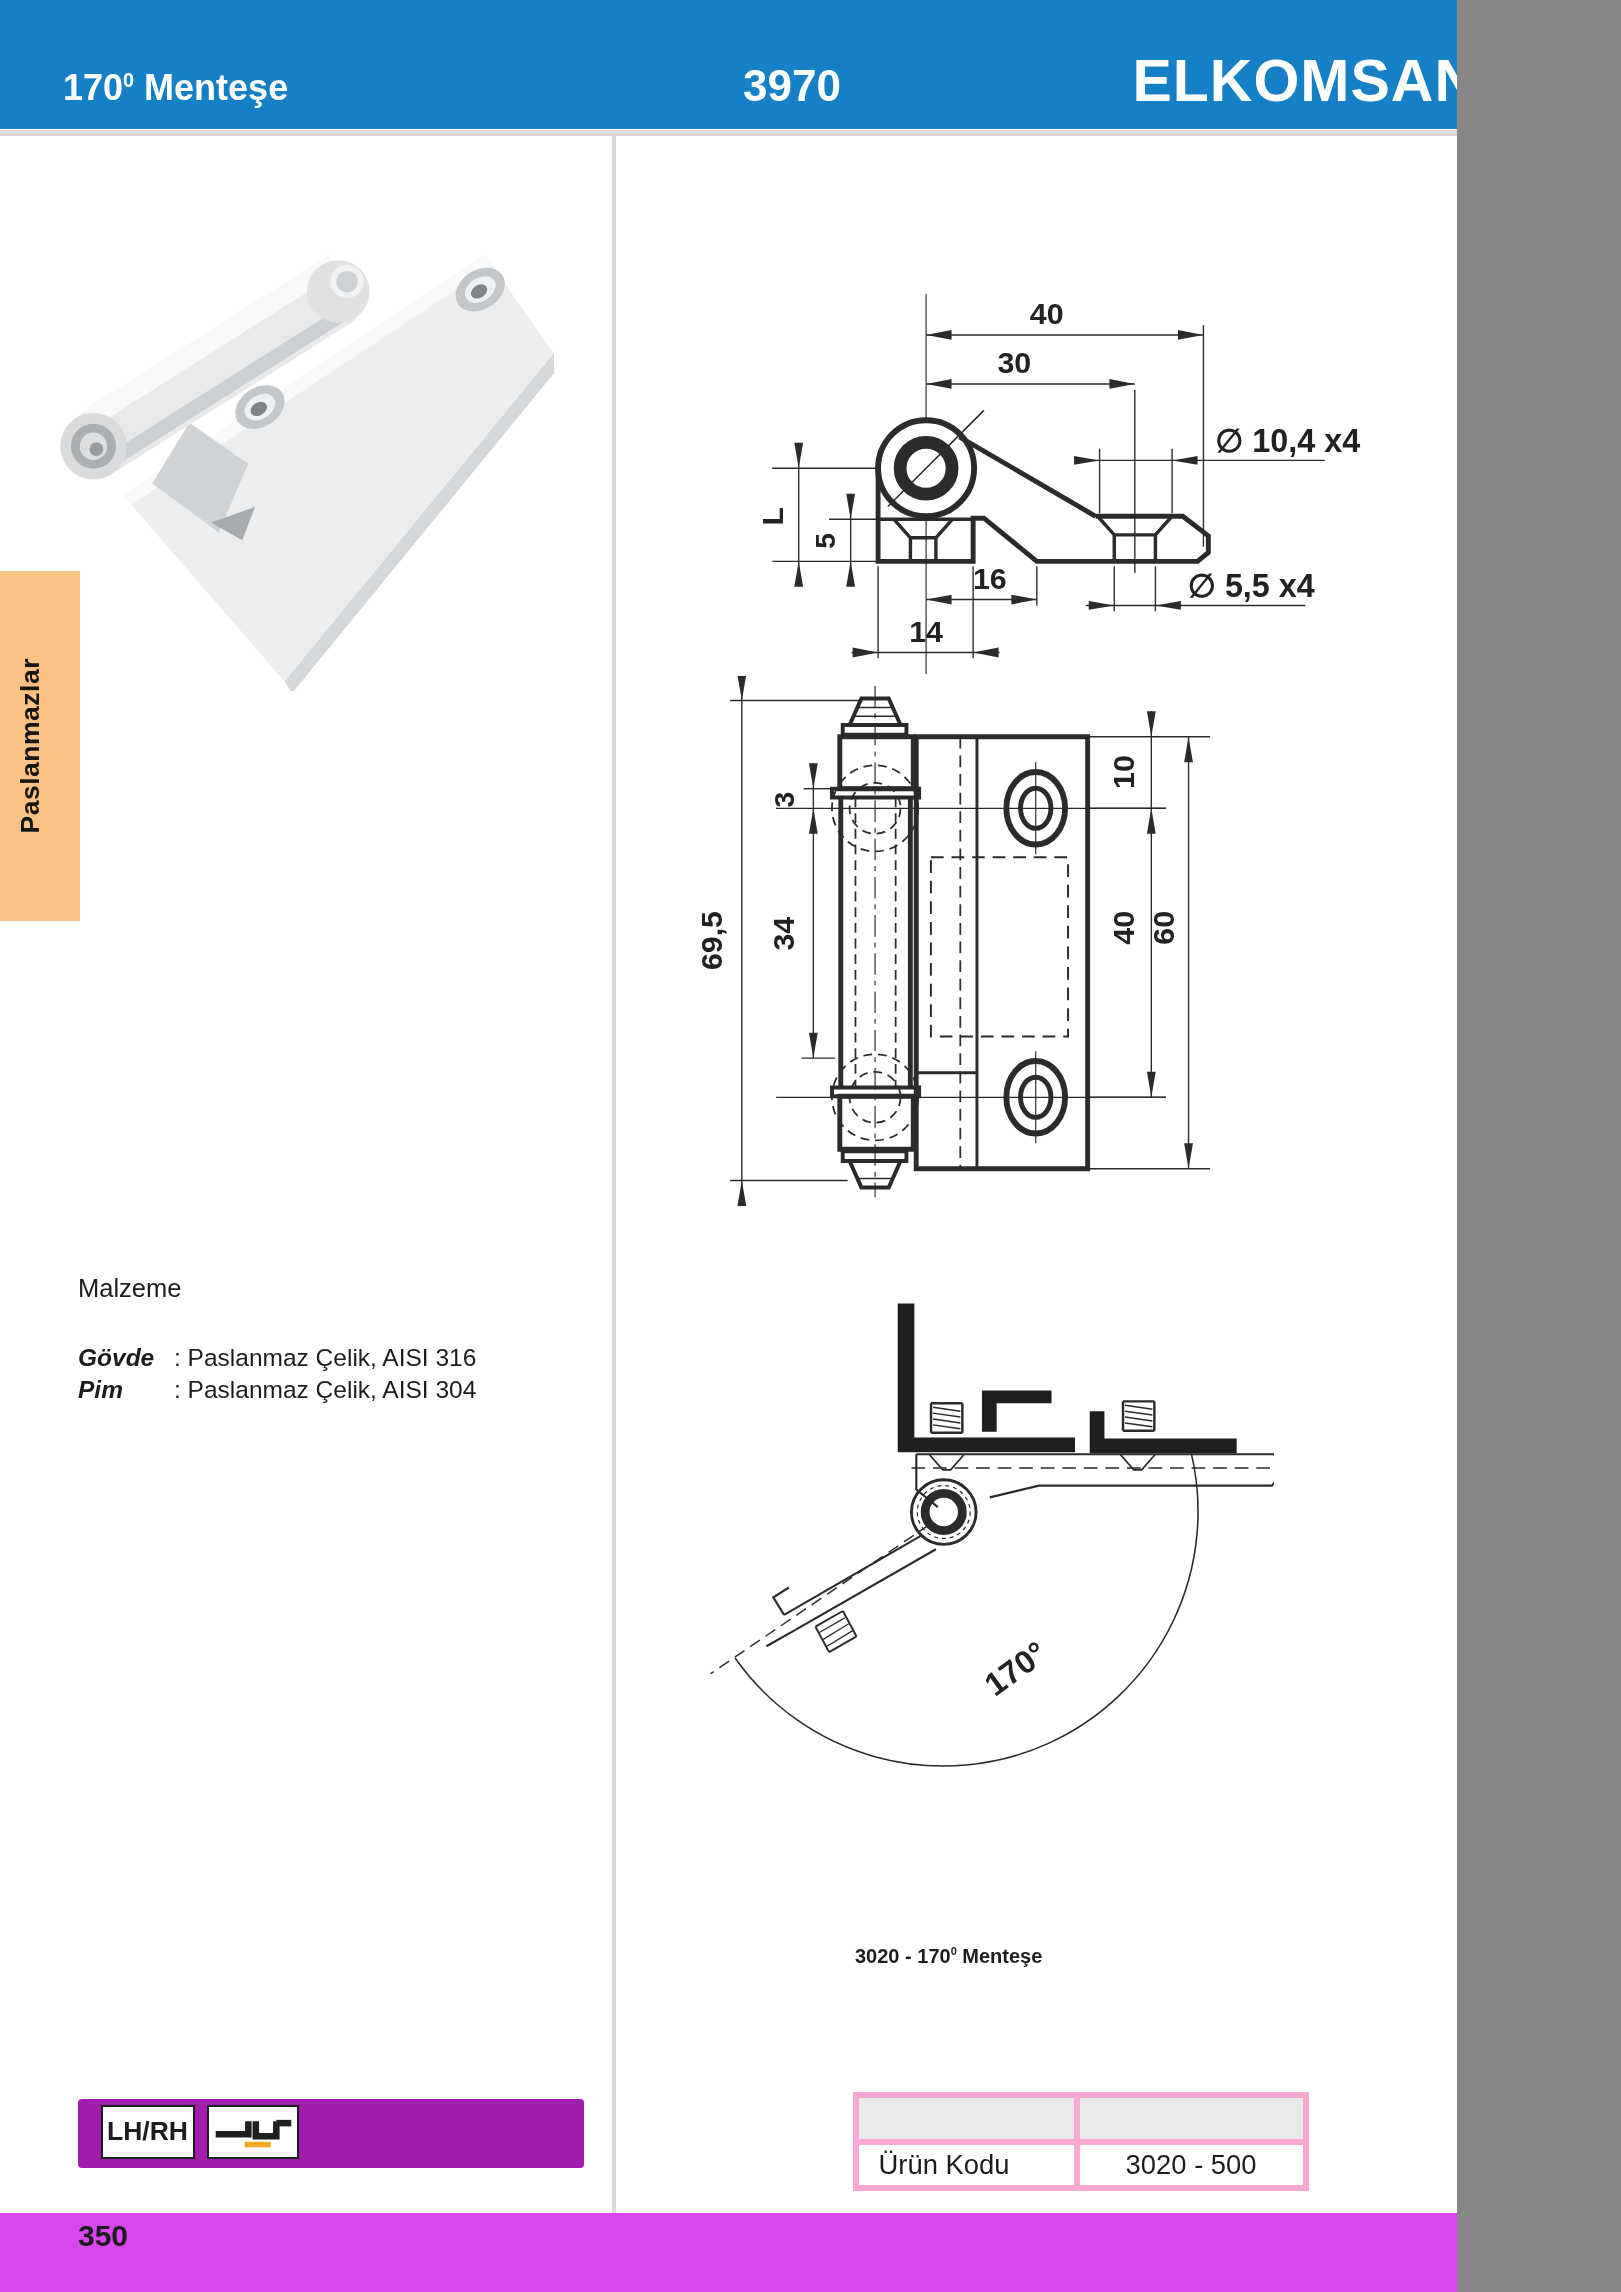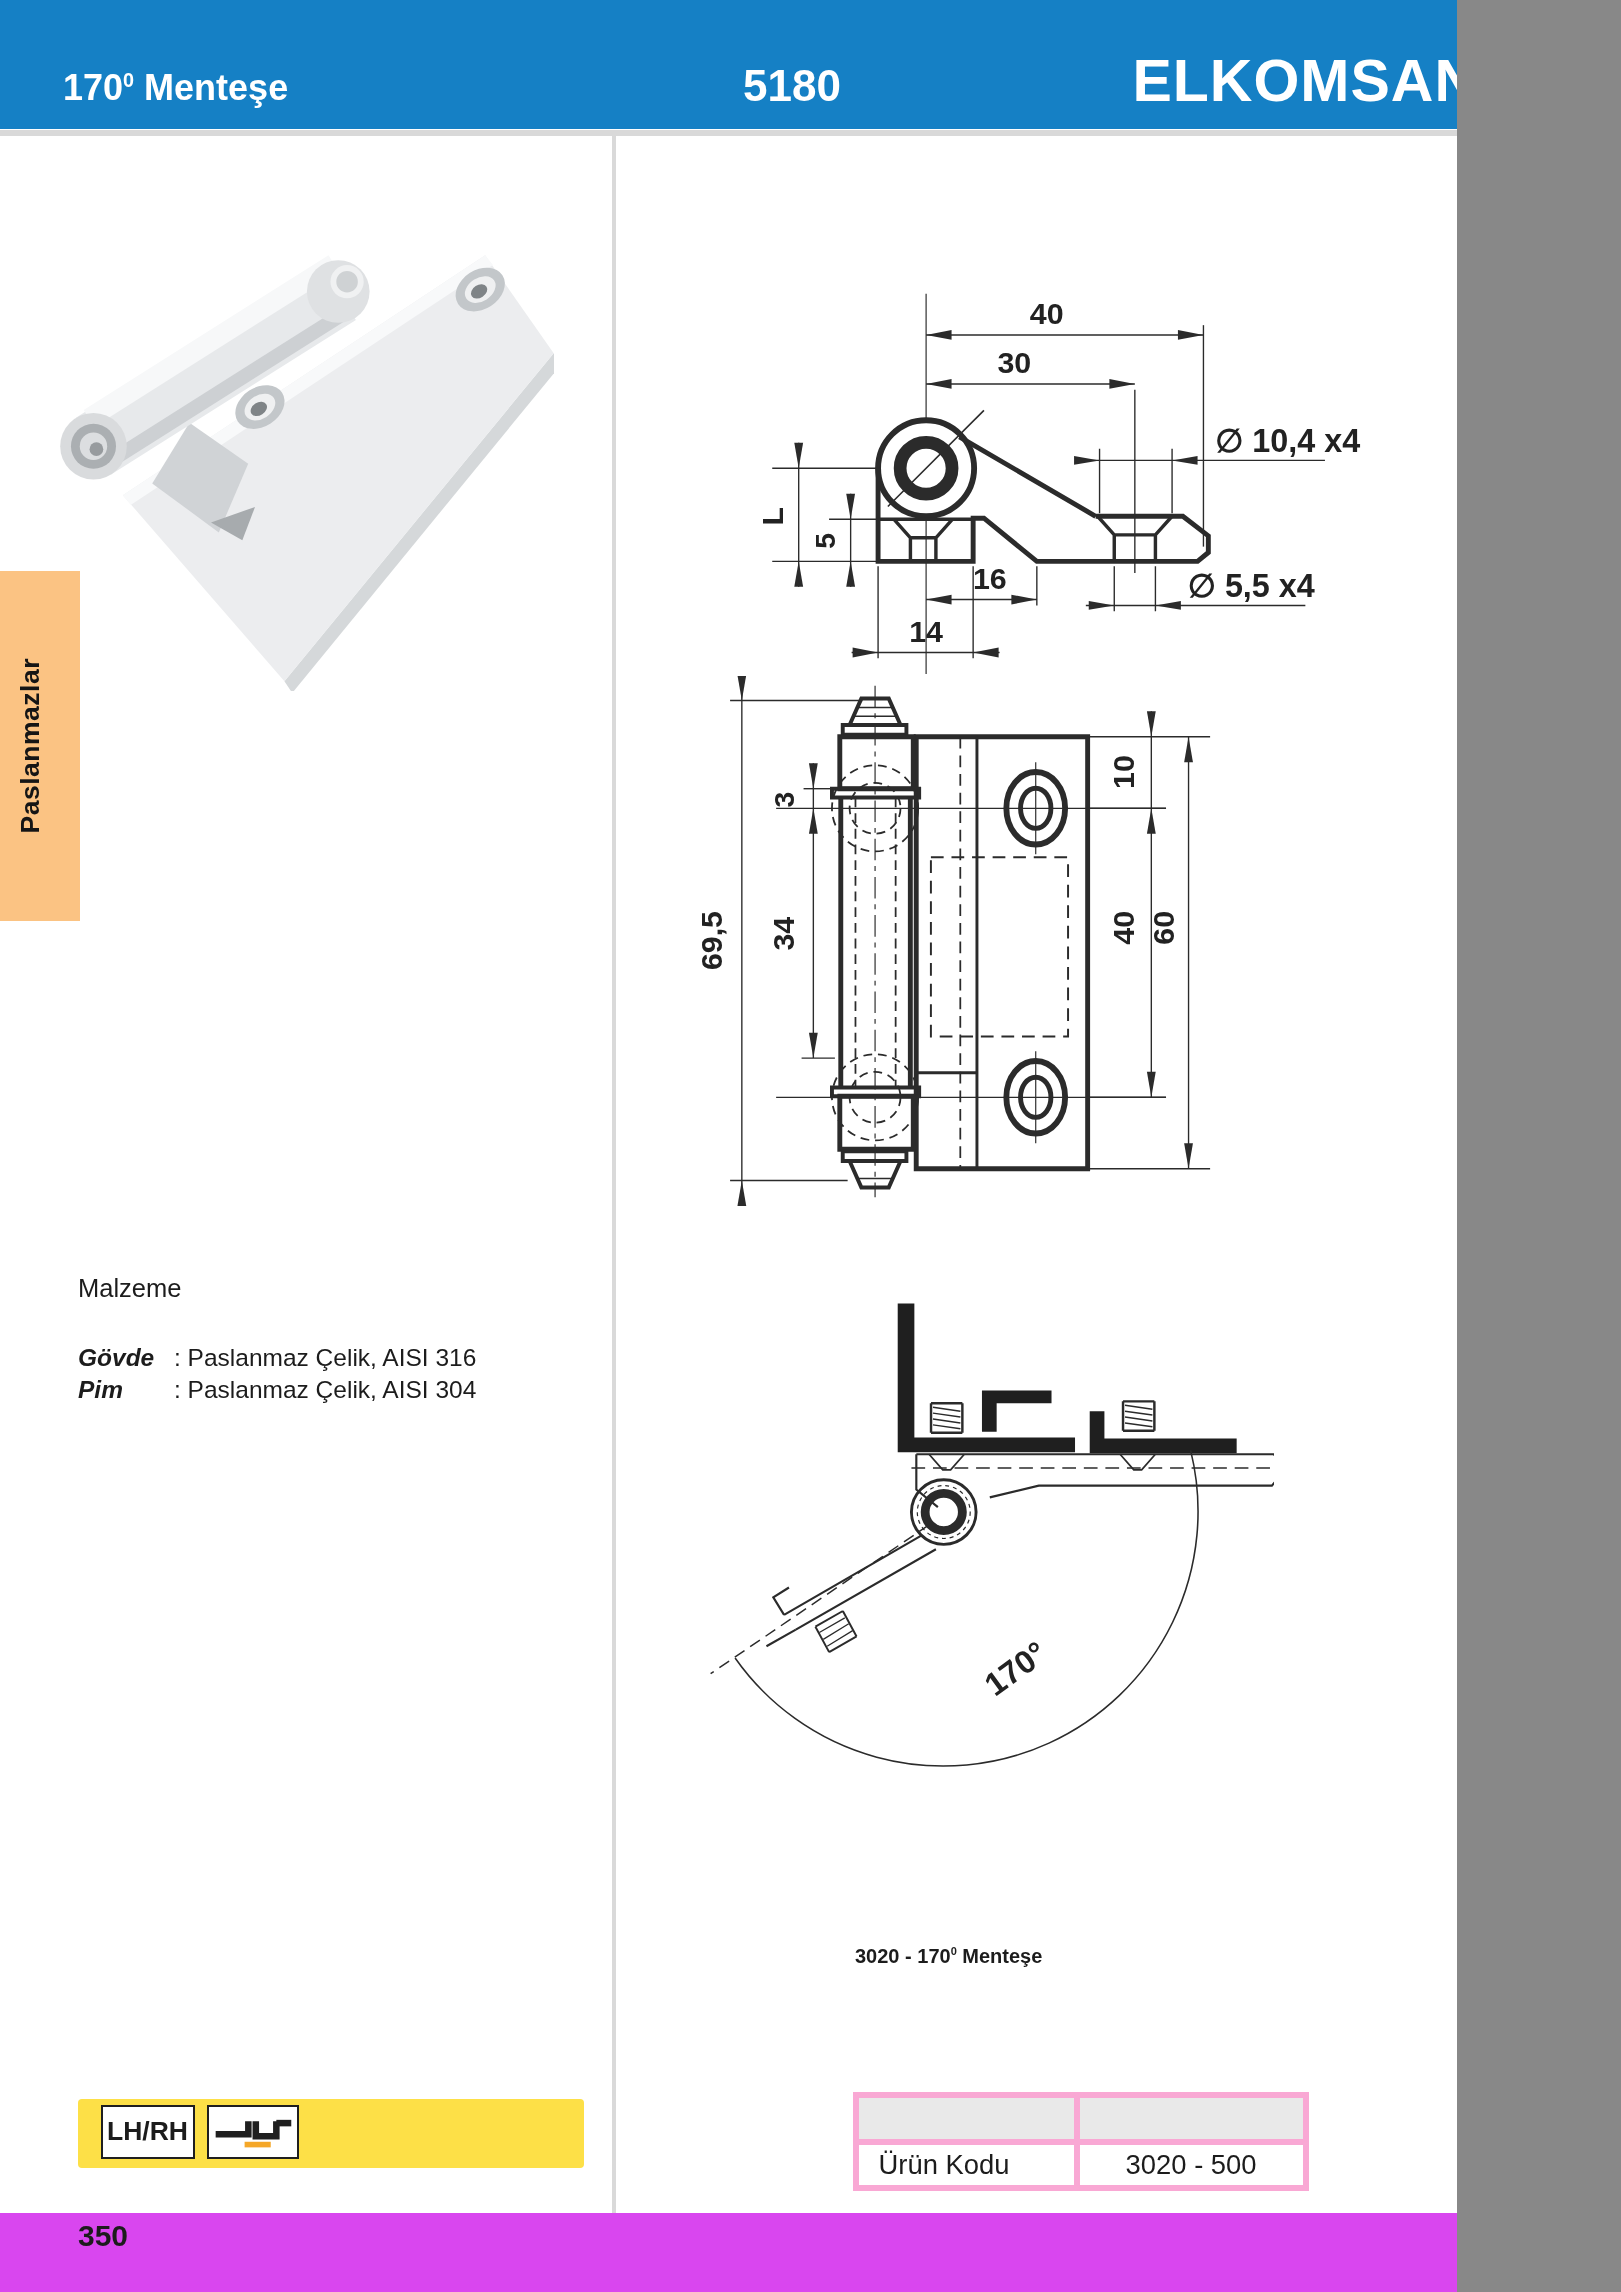--- a/index.html
+++ b/index.html
@@ -26,21 +26,21 @@
   .materials .mlabel{width:96px;font-weight:700;font-style:italic;}
   
   .caption{position:absolute;left:855px;top:1945px;font-size:20px;font-weight:700;}
   .ptable{position:absolute;left:853px;top:2092px;border-collapse:collapse;}
   .ptable td{border:6px solid #f9a8d4;font-size:27.4px;}
   .ptable .hrow td{background:#E9E9E9;height:39px;}
   .ptable .c1{width:194px;padding-left:19.6px;}
   .ptable .c2{width:221px;text-align:center;}
   .ptable .drow td{height:38px;}
   
-  .badge{position:absolute;left:78px;top:2099px;width:506px;height:69px;background:#fde047;border-radius:3.9px;}
+  .badge{position:absolute;left:78px;top:2099px;width:506px;height:69px;background:#a21caf;border-radius:3.9px;}
   .b-box{position:absolute;top:5.9px;height:54px;background:#fff;border:2.9px solid #1f1f1f;box-sizing:border-box;
          display:flex;align-items:center;justify-content:center;}
   .b-lhrh{left:22.5px;width:94px;font-size:26.5px;font-weight:700;}
   .b-icon{left:129px;width:92px;}
   
   .footer{position:absolute;left:0;top:2213px;width:1621px;height:79px;background:#d946ef;}
   .footer span{position:absolute;left:78px;top:5.9px;font-size:30px;font-weight:700;color:#1c1c1c;}
   
   .dim text{font-family:"Liberation Sans",sans-serif;font-weight:700;font-size:31px;fill:#222;}
   .dim text.sm{font-size:29px;}
@@ -48,21 +48,21 @@
 </style>
 </head>
 <body>
 
 <div class="page">
 
   <div class="header">
     <div class="h-title">
       <span>170</span><sup>0</sup><span> Menteşe</span>
     </div>
-    <div class="h-code">5180</div>
+    <div class="h-code">3970</div>
     <div class="h-brand">ELKOMSAN</div>
   </div>
   <div class="hrule"></div>
   <div class="vdivider"></div>
 
   <div class="tab">
     <span>Paslanmazlar</span>
   </div>
 
   <svg class="abs" style="left:54px;top:221px" width="500" height="470" viewBox="0 0 510 480">

